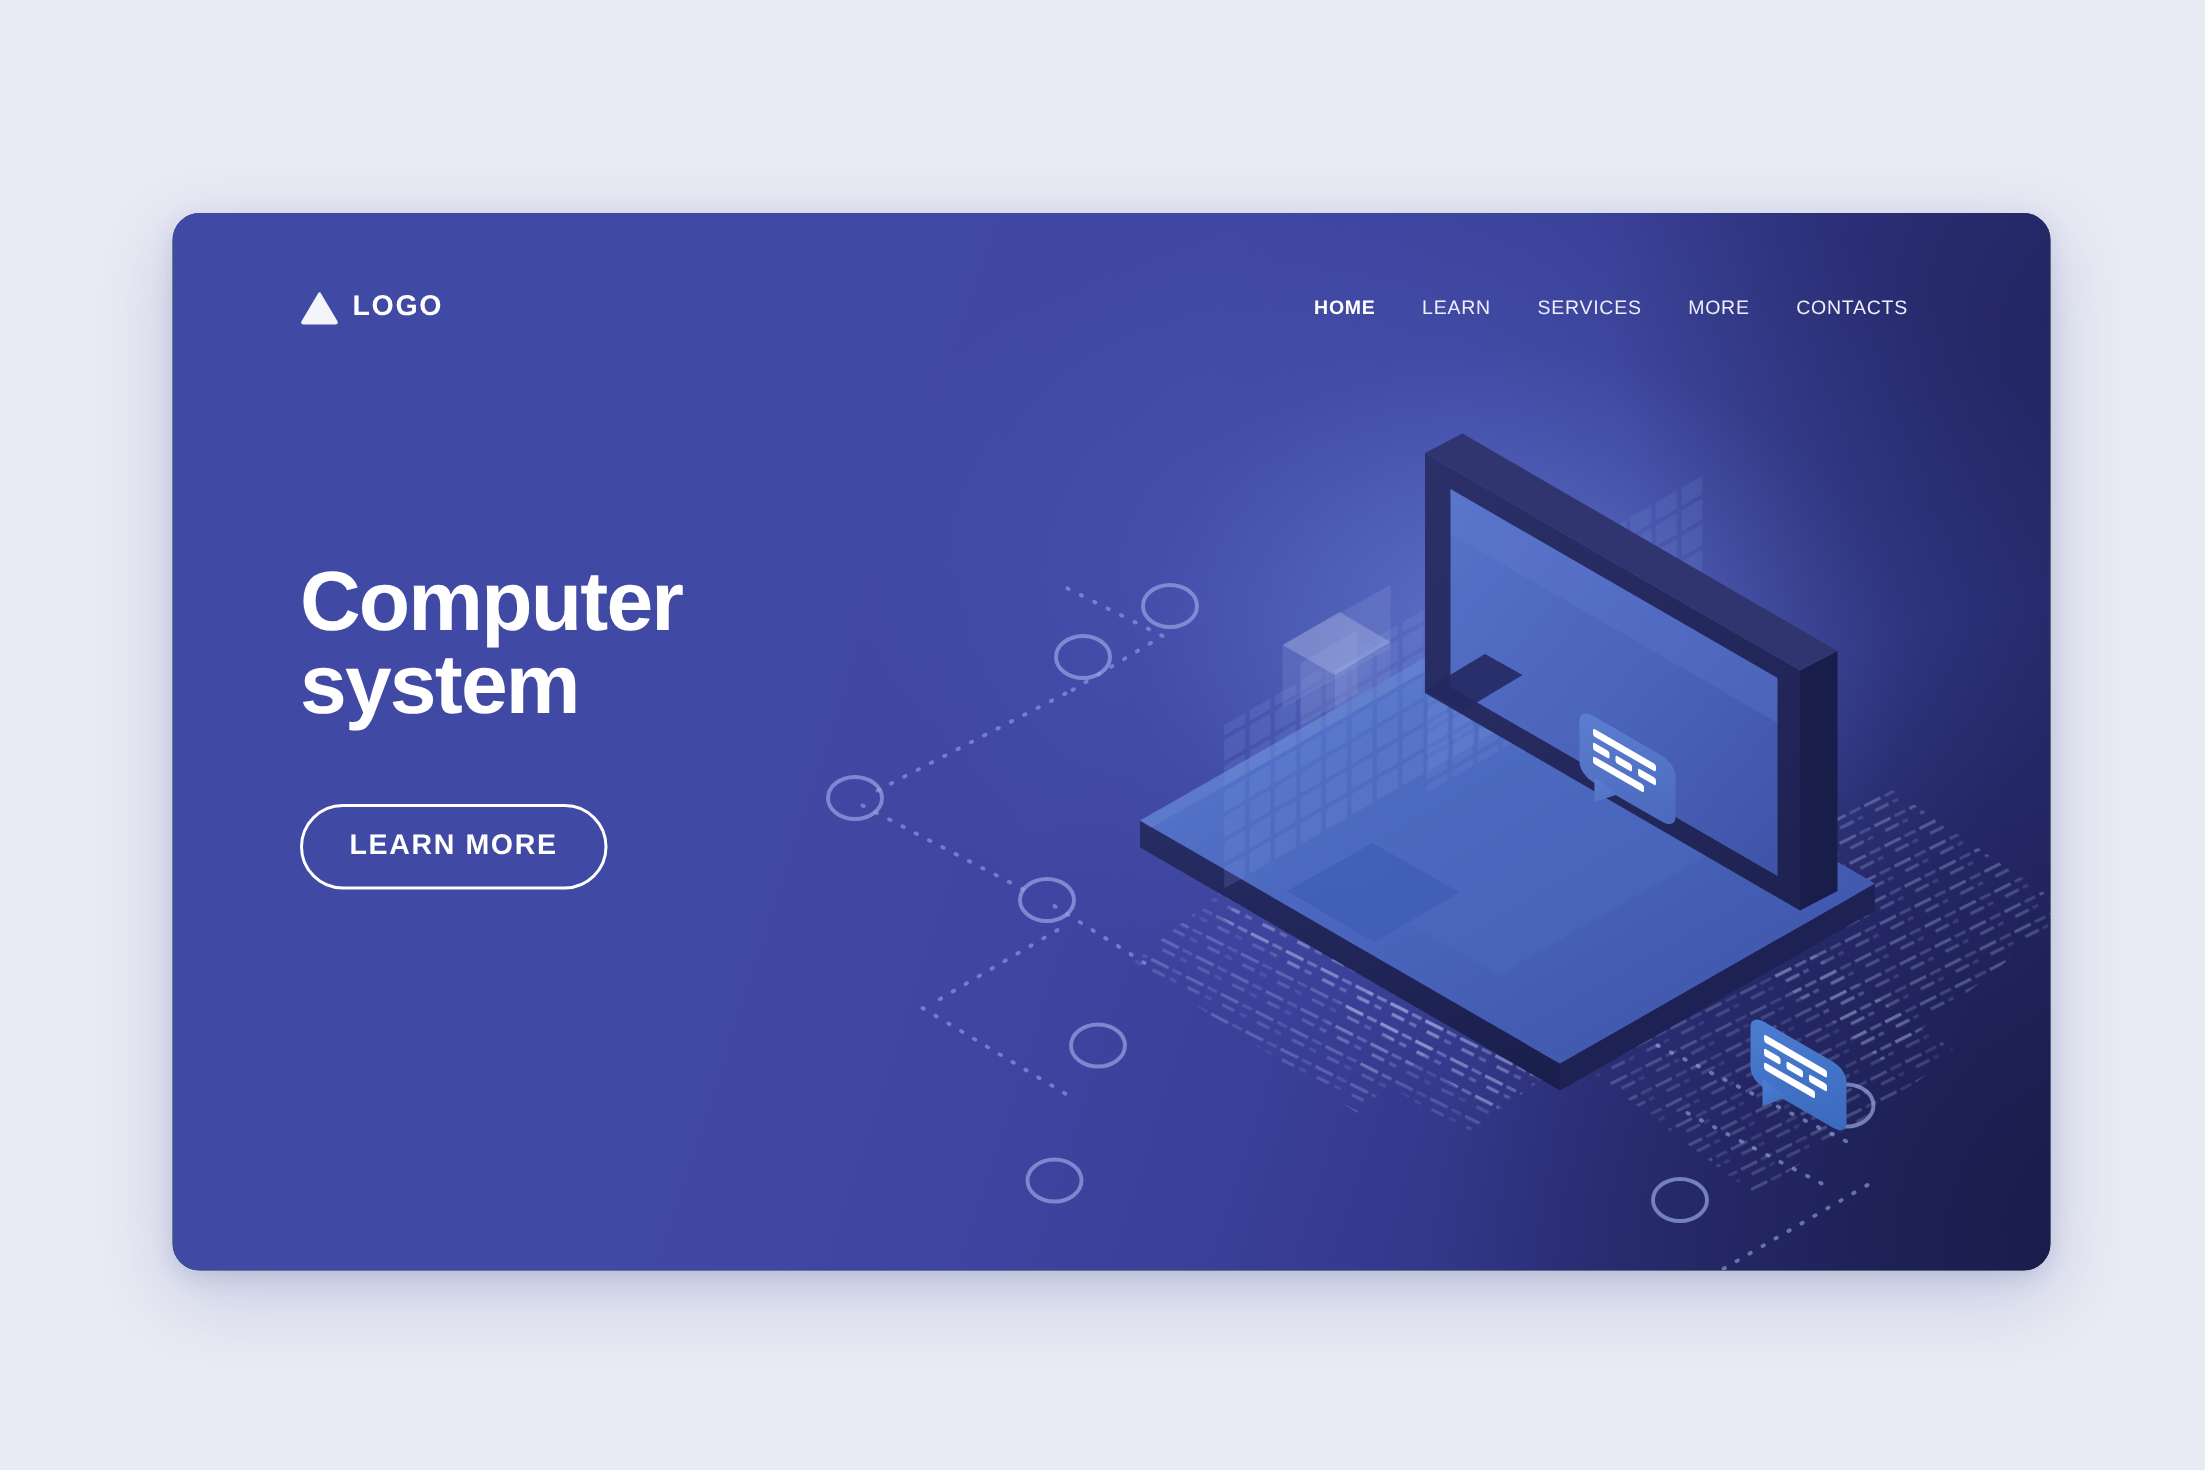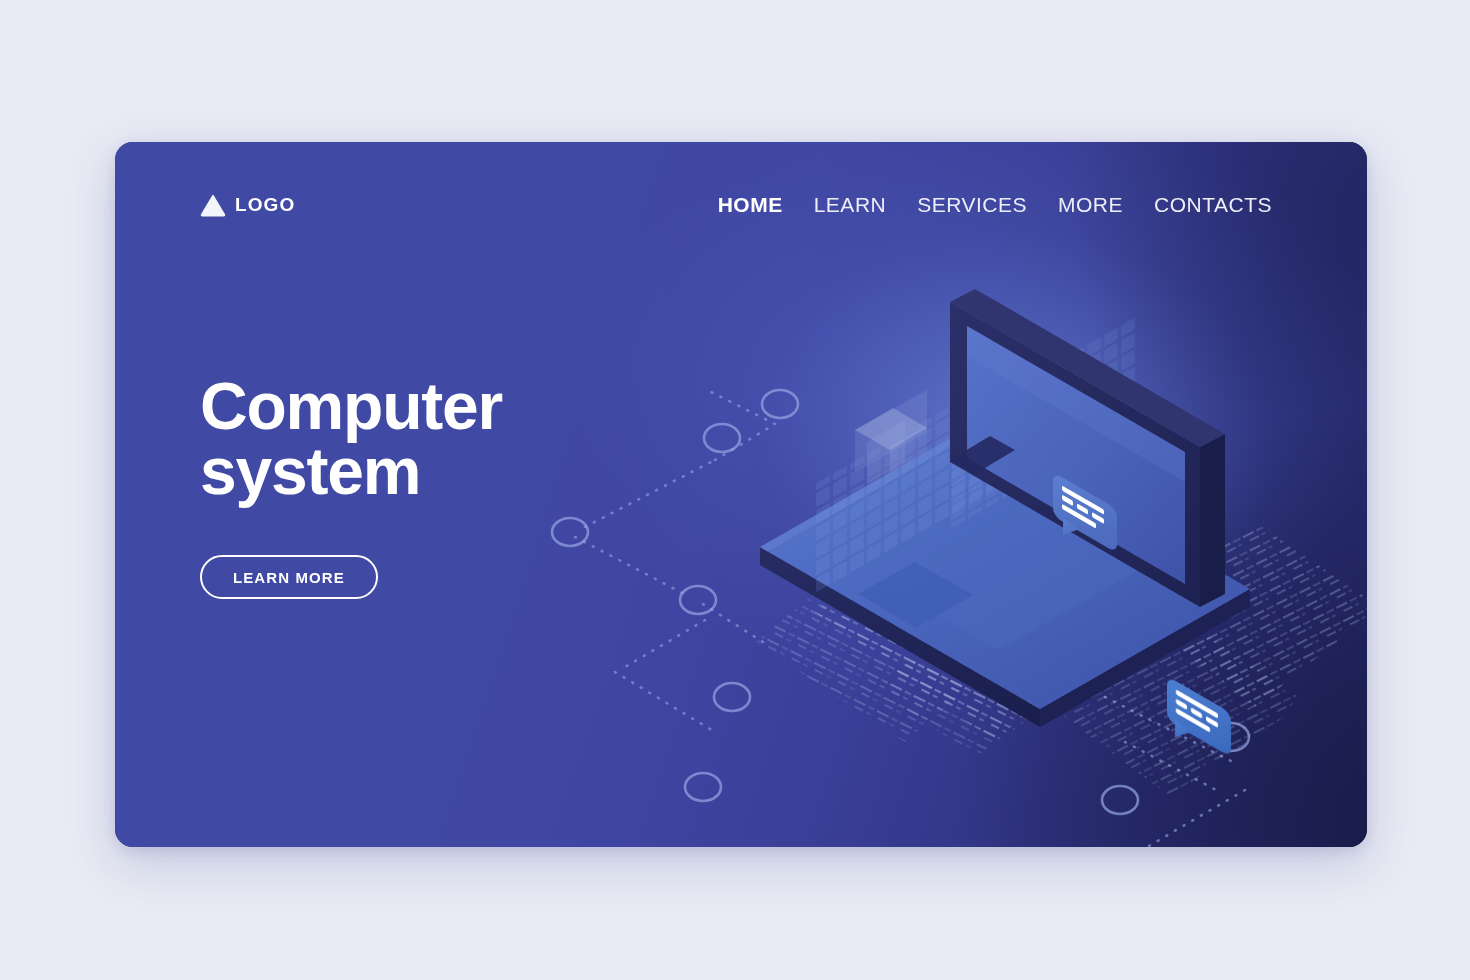--- a/index.html
+++ b/index.html
@@ -79,21 +79,21 @@
   }
 
   .main-nav {
     margin-left: auto;
     display: flex;
     align-items: center;
     gap: 31px;
   }
   .nav-link {
     color: #edeef8;
-    font-size: 21px;
+    font-size: 13px;
     letter-spacing: 0.5px;
     text-decoration: none;
     cursor: pointer;
     white-space: nowrap;
     text-align: right;
   }
   .nav-link.is-active {
     color: #ffffff;
     font-weight: bold;
   }
@@ -101,38 +101,38 @@
   
   .hero-copy {
     position: absolute;
     left: 85px;
     top: 232px;
     z-index: 40;
     width: 520px;
   }
   .hero-title {
     color: #ffffff;
-    font-size: 66px;
+    font-size: 56px;
     line-height: 0.98;
     font-weight: bold;
     letter-spacing: -1.2px;
   }
   .hero-title .line { display: block; }
   .hero-cta {
     margin-top: 52px;
     display: inline-flex;
     align-items: center;
     justify-content: center;
-    height: 44px;
+    height: 57px;
     padding: 0 31px;
     border: 2.5px solid #ffffff;
     border-radius: 999px;
     background: transparent;
     color: #ffffff;
-    font-size: 15px;
+    font-size: 19px;
     font-weight: bold;
     letter-spacing: 1.1px;
     cursor: pointer;
     font-family: "Liberation Sans", sans-serif;
   }
 
   
   .hero-illustration {
     position: absolute;
     left: 0; top: 0;

